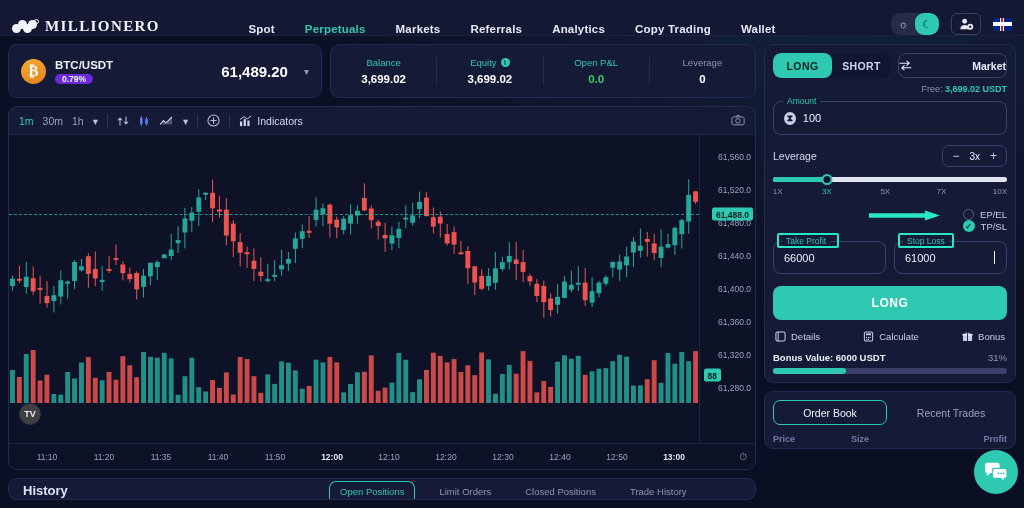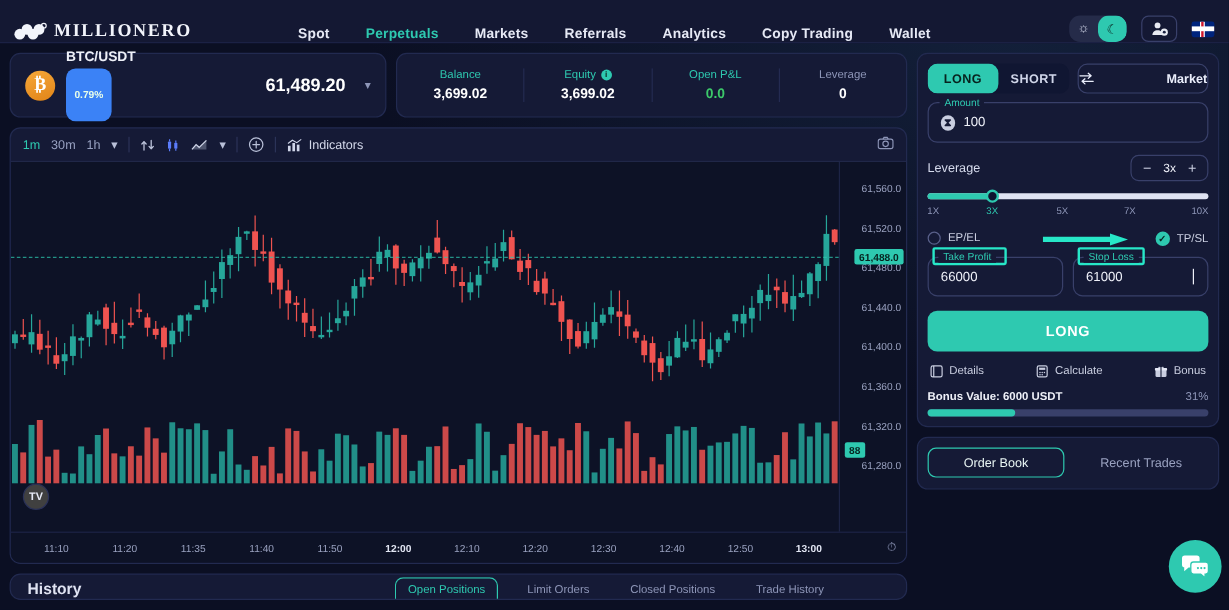--- a/index.html
+++ b/index.html
@@ -87,22 +87,22 @@
   .coin {
     width: 25px; height: 25px; border-radius: 50%;
     background: linear-gradient(160deg,#f7a839,#e08418);
     color: #fff; font-weight: 700; font-size: 15px;
     display: flex; align-items: center; justify-content: center;
     font-family: "Liberation Serif", serif;
   }
   .tkr-txt { display: flex; flex-direction: column; gap: 3px; }
   .tkr-pair { font-size: 11.5px; font-weight: 700; color: #eef0f8; }
   .tkr-badge {
-    align-self: flex-start; background: #3b82f6; color: #eaffe9;
-    font-size: 8.5px; font-weight: 700; padding: 17px 7px; border-radius: 8px;
+    align-self: flex-start; background: #6d28d9; color: #eaffe9;
+    font-size: 8.5px; font-weight: 700; padding: 0 7px; border-radius: 8px;
   }
   .tkr-price { margin-left: auto; font-size: 15px; font-weight: 700; color: #fff; }
   .caret { color: #8e96b8; font-size: 10px; margin-left: 7px; }
 
   .stats { flex: 1; display: flex; align-items: center; }
   .stat {
     flex: 1; display: flex; flex-direction: column; align-items: center; gap: 5px;
     border-right: 1px solid #242b52;
   }
   .stat:last-child { border-right: none; }
@@ -235,22 +235,23 @@
     position: absolute; top: -3px; width: 11px; height: 11px; border-radius: 50%;
     background: #0f1430; border: 2.5px solid #2ec9b0; transform: translateX(-50%);
   }
   .ticks { position: relative; height: 12px; margin-top: 4px; }
   .ticks span {
     position: absolute; font-size: 8px; color: #8e96b8; transform: translateX(-50%);
   }
   .ticks span.on { color: #2ec9b0; }
 
   .tpsl-row {
-    display: flex; align-items: flex-start; justify-content: space-between; margin-top: 10px;
+    display: flex; align-items: flex-end; justify-content: space-between; margin-top: 10px;
     position: relative;
+    flex-direction: column;
   }
   .chk { display: flex; align-items: center; gap: 6px; font-size: 9.5px; color: #c9cee0; }
   .box {
     width: 11px; height: 11px; border-radius: 50%; border: 1.4px solid #6a melhor;
   }
   .box.empty { width: 11px; height: 11px; border-radius: 50%; border: 1.4px solid #59608a; }
   .box.checked {
     width: 12px; height: 12px; border-radius: 50%; background: #2ec9b0; color: #06231f;
     font-size: 8px; display: flex; align-items: center; justify-content: center; font-weight: 700;
   }
@@ -288,21 +289,21 @@
   .lk { display: flex; align-items: center; gap: 5px; font-size: 9.5px; color: #c9cee0; }
   .bonus-row {
     display: flex; justify-content: space-between; align-items: baseline; margin-top: 10px;
     font-size: 9.5px; color: #eef0f8; font-weight: 700;
   }
   .bonus-row .pct { color: #8e96b8; font-weight: 400; }
   .bonus-bar { margin-top: 5px; height: 6px; background: #39406a; border-radius: 3px; }
   .bonus-bar i { display: block; height: 6px; background: #2ec9b0; border-radius: 3px; }
 
   
-  .ob-panel { height: 44px; padding: 8px; overflow: hidden; position: relative; }
+  .ob-panel { height: 58px; padding: 8px; overflow: hidden; position: relative; }
   .ob-tabs { display: flex; gap: 8px; }
   .ob-tab {
     flex: 1; height: 25px; display: flex; align-items: center; justify-content: center;
     font-size: 10.5px; color: #9aa2c0; border-radius: 7px;
   }
   .ob-tab.active { color: #e9f6f4; border: 1px solid #2ec9b0; }
   .ob-head {
     display: flex; margin-top: 9px; font-size: 9px; color: #6f7ba6; font-weight: 700;
   }
   .ob-head span { flex: 1; }
@@ -801,20 +802,24 @@
             <div class="on">LONG</div>
             <div>SHORT</div>
           </div>
           <div class="mkt">
             <svg width="13" height="11" viewBox="0 0 14 12">
                 <path d="M1 3.5h10M8.5 1.2l2.6 2.3-2.6 2.3M13 8.5H3M5.5 6.2L2.9 8.5l2.6 2.3" stroke="currentColor" stroke-width="1.2" fill="none" stroke-linecap="round" stroke-linejoin="round"></path>
               </svg>
             <span>Market</span>
           </div>
         </div>
+        <div class="free">
+          <span>Free:</span>
+          <b>3,699.02 USDT</b>
+        </div>
 
         <div class="field">
           <span class="field-label">Amount</span>
           <span class="usdt-ico">⧗</span>
           <input value="100" style="">
         </div>
 
         <div class="lev-row">
           <span class="lev-lab">Leverage</span>
           <span class="stepper">

